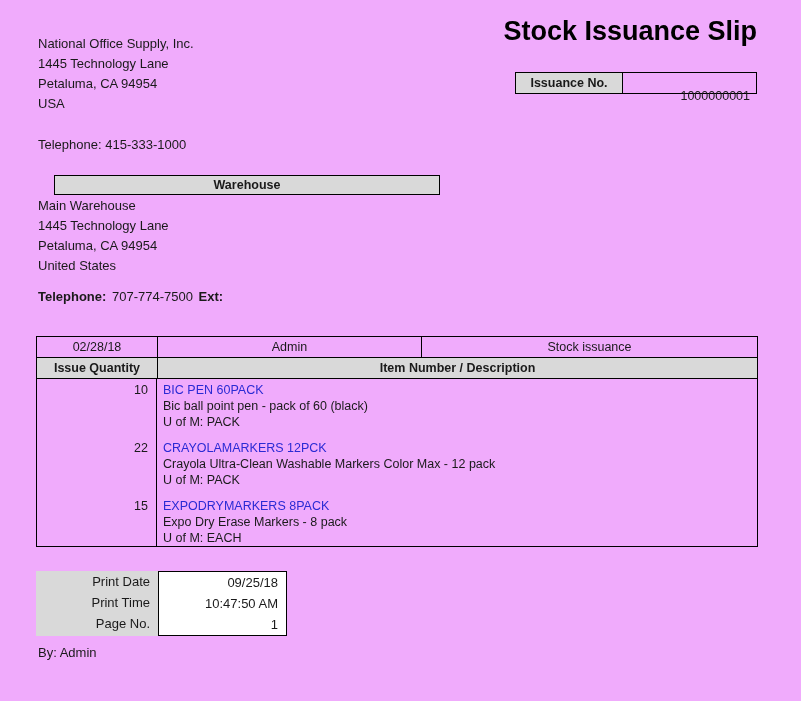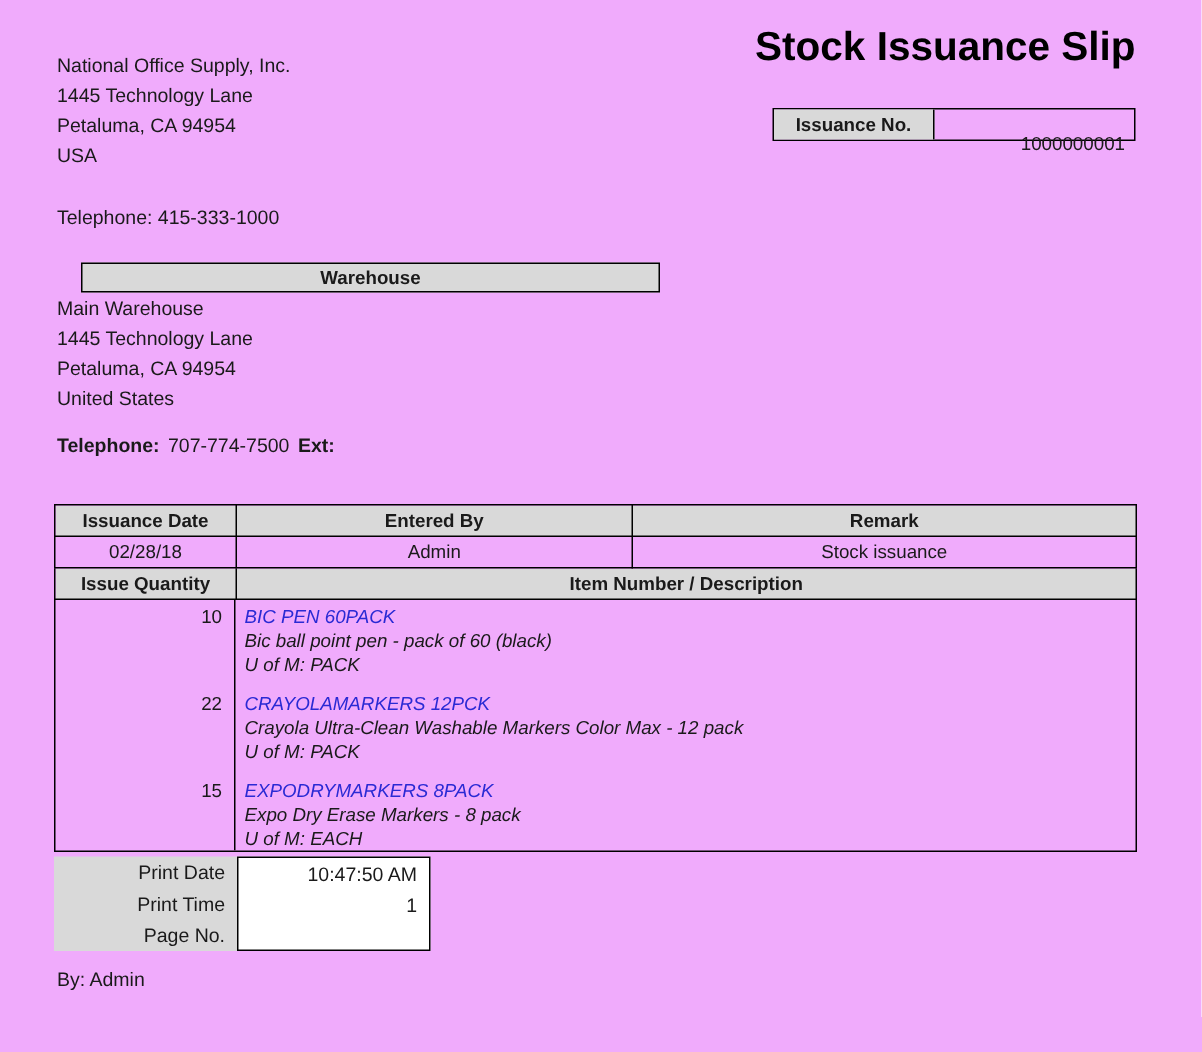--- a/index.html
+++ b/index.html
@@ -98,21 +98,21 @@
   .items-flex { display: flex; width: 100%; height: 167px; }
   .qty-col {
     width: 120px; flex: 0 0 120px;
     border-right: 1px solid var(--border-c);
     text-align: right;
   }
   .qty-col .qty {
     height: 58px; line-height: 16px;
     padding: 3px 8px 0 0;
   }
-  .desc-col { flex: 1; padding: 3px 0 0 6px; font-style: italic; }
+  .desc-col { flex: 1; padding: 3px 0 0 6px; }
   .item-block { margin-bottom: 10px; line-height: 16px; }
   .item-code { color: var(--link-c); cursor: pointer; }
   .item-desc, .item-uom { color: #1a1a1a; }
 
   
   .print-box { position: absolute; left: 36px; top: 571px; display: flex; }
   .print-labels {
     width: 122px;
     background: var(--header-bg);
     padding: 0;
@@ -162,25 +162,20 @@
     <span class="b" style="margin-right: 2px;">Ext:</span>
   </div>
 
   <table class="main-table">
     <colgroup>
         <col style="width:121px">
         <col style="width:264px">
         <col style="width:336px">
       </colgroup>
     <tbody>
-        <tr>
-      <td class="hdr">Issuance Date</td>
-      <td class="hdr">Entered By</td>
-      <td class="hdr">Remark</td>
-    </tr>
     <tr>
       <td>02/28/18</td>
       <td>Admin</td>
       <td>Stock issuance</td>
     </tr>
     <tr>
       <td class="hdr">Issue Quantity</td>
       <td class="hdr" colspan="2">Item Number / Description</td>
     </tr>
     <tr>
@@ -214,20 +209,21 @@
   </tbody>
     </table>
 
   <div class="print-box">
     <div class="print-labels">
       <div class="row">Print Date</div>
       <div class="row">Print Time</div>
       <div class="row">Page No.</div>
     </div>
     <div class="print-values">
+      <div class="row">09/25/18</div>
       <div class="row">10:47:50 AM</div>
       <div class="row">1</div>
     </div>
   </div>
 
   <div class="by-line">By: Admin</div>
 
 </div>
 
 </body></html>

